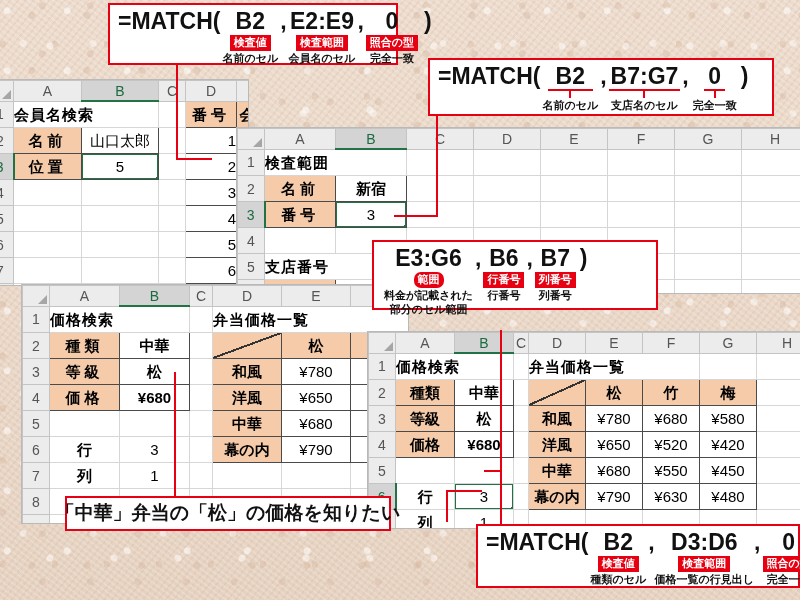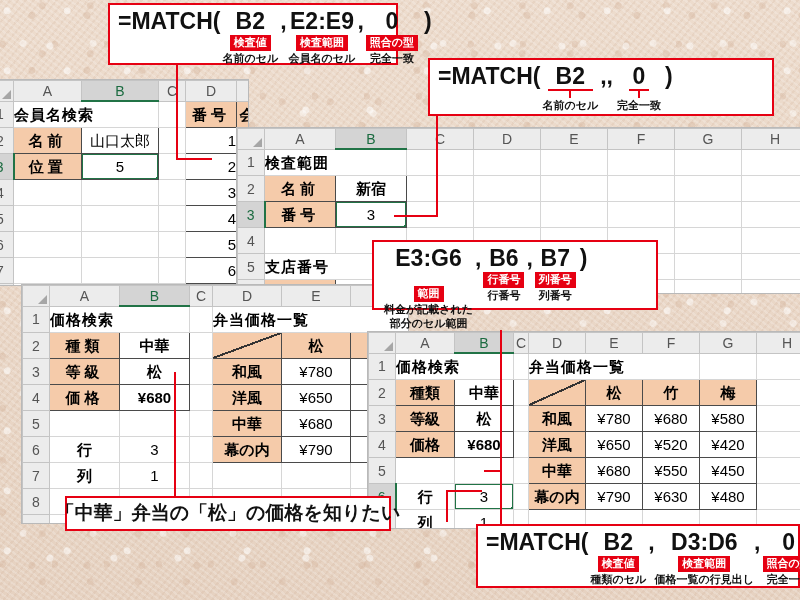--- a/index.html
+++ b/index.html
@@ -502,35 +502,40 @@
 
 <div class="callout" style="left:428px;top:58px;width:346px;height:58px;">
   <div class="formula" style="display:flex;align-items:flex-start;">
     <span>=MATCH(</span>
     <span class="argcol" style="margin:0 2px;">
       <span class="ul" style="padding:0 8px 1px 8px;">B2</span>
       <span class="tick"></span>
       <span class="desc">名前のセル</span>
     </span>
     <span>,</span>
+    <span class="argcol" style="margin:0 2px;">
+      <span class="ul" style="padding:0 2px 1px 2px;">B7:G7</span>
+      <span class="tick"></span>
+      <span class="desc">支店名のセル</span>
+    </span>
     <span>,</span>
     <span class="argcol" style="margin:0 4px;">
       <span class="ul" style="padding:0 4px 1px 4px;">0</span>
       <span class="tick"></span>
       <span class="desc">完全一致</span>
     </span>
     <span>)</span>
   </div>
 </div>
 
 <div class="callout" style="left:372px;top:240px;width:286px;height:70px;">
   <div class="formula" style="display:flex;align-items:flex-start;">
     <span class="argcol" style="margin:0 2px;">
       <span>E3:G6</span>
-      <span class="tag" style="margin-top:16px;">範囲</span>
+      <span class="tag" style="margin-top:2px;border-radius:7px;">範囲</span>
       <span class="desc">料金が記載された</span>
       <span class="desc">部分のセル範囲</span>
     </span>
     <span>,</span>
     <span class="argcol" style="margin:0 2px;">
       <span>B6</span>
       <span class="tag" style="margin-top:2px;">行番号</span>
       <span class="desc">行番号</span>
     </span>
     <span>,</span>

